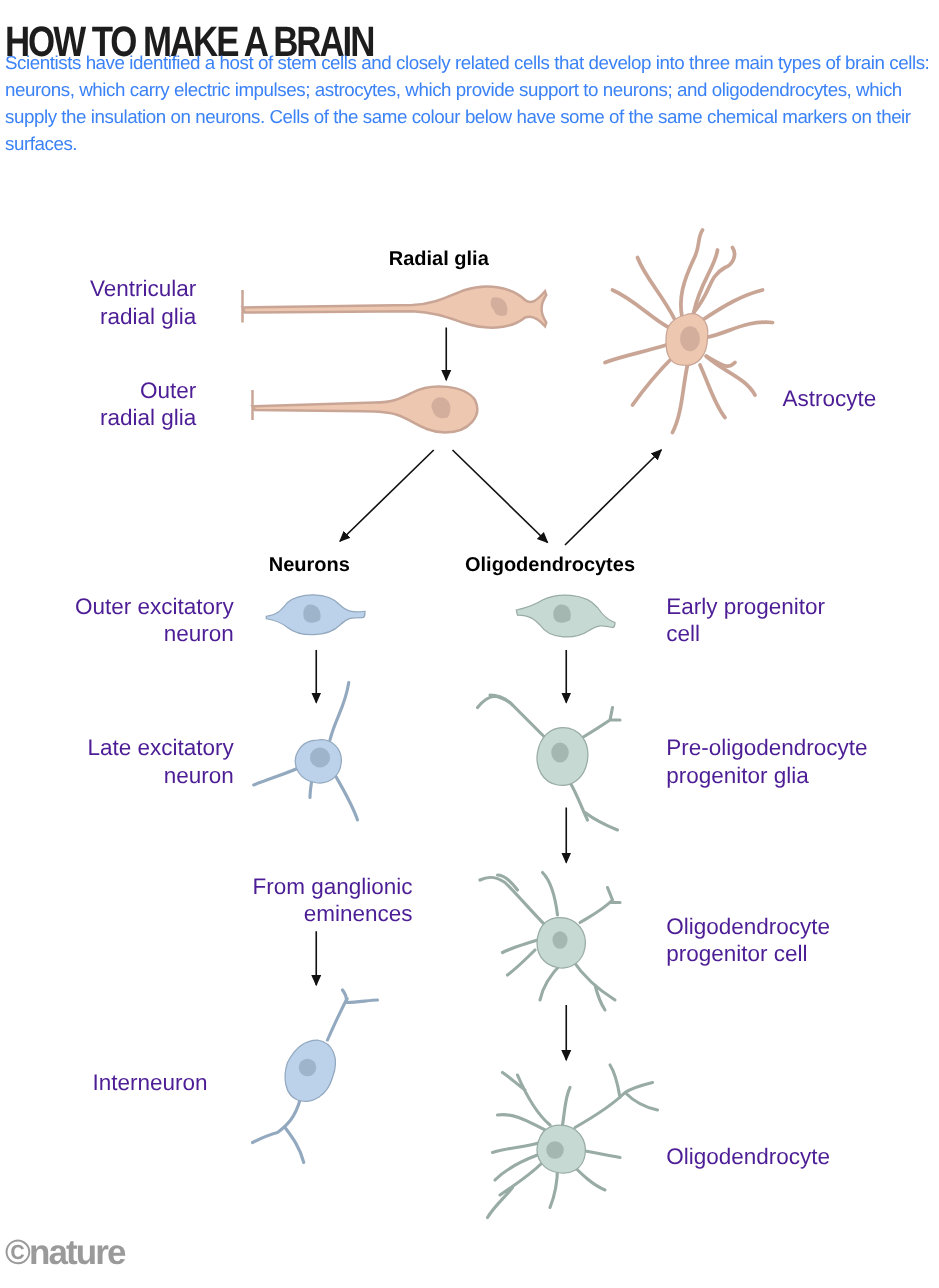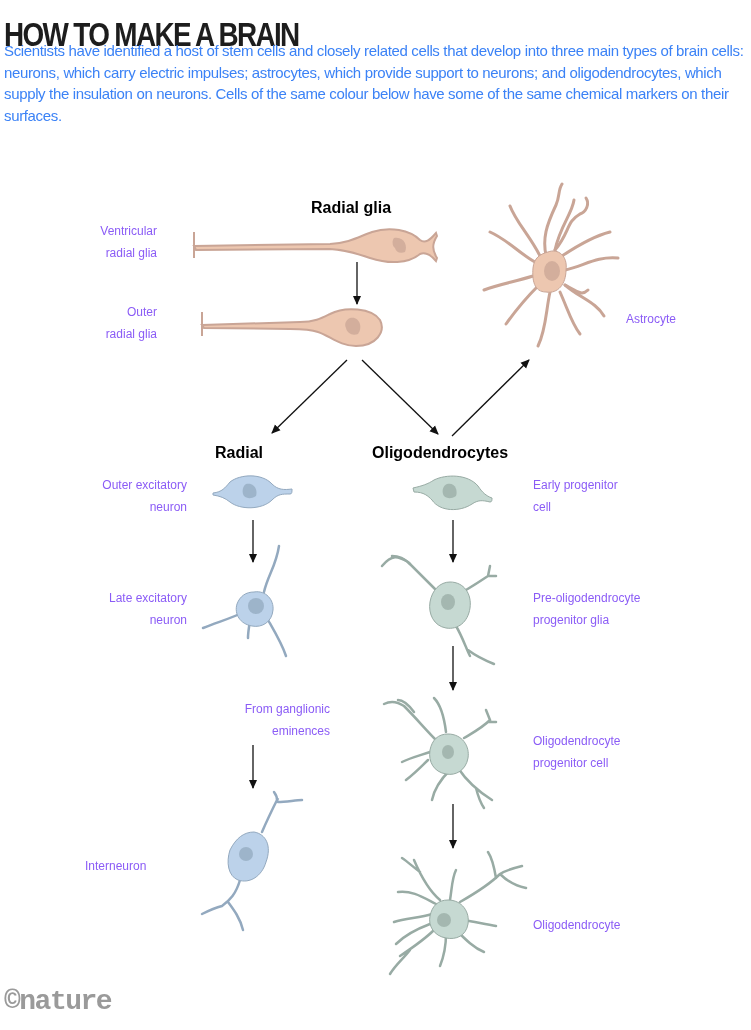--- a/index.html
+++ b/index.html
@@ -6,25 +6,25 @@
   body { width: 751px; height: 1030px; position: relative; overflow: hidden;
          font-family: "Liberation Sans", sans-serif; color: #1a1a1a; }
   .title { position: absolute; left: 4px; top: 14px; margin: 0;
            font-family: "Liberation Sans", sans-serif; font-weight: bold;
            font-size: 34px; letter-spacing: -2px; transform: scaleX(0.82);
            transform-origin: left top; color: #1d1d1d; line-height: 40px; white-space: nowrap; }
   .intro { position: absolute; left: 4px; top: 40px; width: 745px; margin: 0;
            font-size: 15px; line-height: 21.5px; color: #3b82f6;
            letter-spacing: -0.35px; }
   svg.diagram { position: absolute; left: 0; top: 0; }
-  .lbl { position: absolute; font-size: 12px; line-height: 22px; color: #8b5cf6; white-space: pre; }
+  .lbl { position: absolute; font-size: 18px; line-height: 22px; color: #4c1d95; white-space: pre; }
   .lbl.right { text-align: right; }
   .lbl.center { text-align: right; }
   .hdr { position: absolute; font-weight: bold; font-size: 16px; color: #000; white-space: nowrap; }
-  .credit { position: absolute; left: 4px; top: 986px; font-family: Liberation Mono, monospace;
+  .credit { position: absolute; left: 4px; top: 986px; font-family: Liberation Sans, sans-serif;
             font-weight: bold; font-size: 28px; color: #9a9a9a; letter-spacing: -1.5px; }
 </style>
 </head>
 <body>
 
 <h1 class="title">HOW TO MAKE A BRAIN</h1>
 <p class="intro">Scientists have identified a host of stem cells and closely related cells that develop into three main types of brain cells: neurons, which carry electric impulses; astrocytes, which provide support to neurons; and oligodendrocytes, which supply the insulation on neurons. Cells of the same colour below have some of the same chemical markers on their surfaces.</p>
 
 <svg class="diagram" width="751" height="1030" viewBox="0 0 751 1030">
   <defs>
@@ -145,35 +145,35 @@
       <path d="M460,902 C474,894 490,884 500,874 C506,870 514,868 522,866 M500,874 C508,882 516,886 526,888 M496,878 C494,866 492,858 488,852"></path>
       <path d="M450,900 C452,888 452,878 456,870"></path>
       <path d="M430,924 C414,930 404,936 396,944"></path>
     </g>
     <path class="ol-body" d="M448,900 C462,900 470,912 468,924 C466,936 456,940 446,938 C434,936 428,926 430,916 C432,906 438,900 448,900 Z" fill="#c6d9d2" stroke="#98aba4"></path>
     <ellipse cx="444" cy="920" rx="7" ry="7" class="ol-nuc" fill="#98aba4" opacity="0.75"></ellipse>
   </g>
 </svg>
 
 <div class="hdr" style="left:311px; top:199px;">Radial glia</div>
-<div class="hdr" style="left:215px; top:444px;">Radial</div>
+<div class="hdr" style="left:215px; top:444px;">Neurons</div>
 <div class="hdr" style="left:372px; top:444px;">Oligodendrocytes</div>
 
 <div class="lbl right" style="right:594px; top:220px;">Ventricular
 radial glia</div>
 <div class="lbl right" style="right:594px; top:301px;text-align:right;">Outer
 radial glia</div>
 <div class="lbl" style="left:626px; top:260px;margin-top:48px;">Astrocyte</div>
 <div class="lbl right" style="right:564px; top:474px;">Outer excitatory
 neuron</div>
 <div class="lbl right" style="right:564px; top:587px;">Late excitatory
 neuron</div>
 <div class="lbl center" style="left:176px; width:154px; top:698px;">From ganglionic
 eminences</div>
-<div class="lbl" style="left:85px; top:855px;">Interneuron</div>
+<div class="lbl" style="left:74px; top:855px;">Interneuron</div>
 <div class="lbl" style="left:533px; top:474px;">Early progenitor
 cell</div>
 <div class="lbl" style="left:533px; top:587px;">Pre-oligodendrocyte
 progenitor glia</div>
 <div class="lbl" style="left:533px; top:730px;">Oligodendrocyte
 progenitor cell</div>
 <div class="lbl" style="left:533px; top:914px;">Oligodendrocyte</div>
 
 <div class="credit">©nature</div>
 

